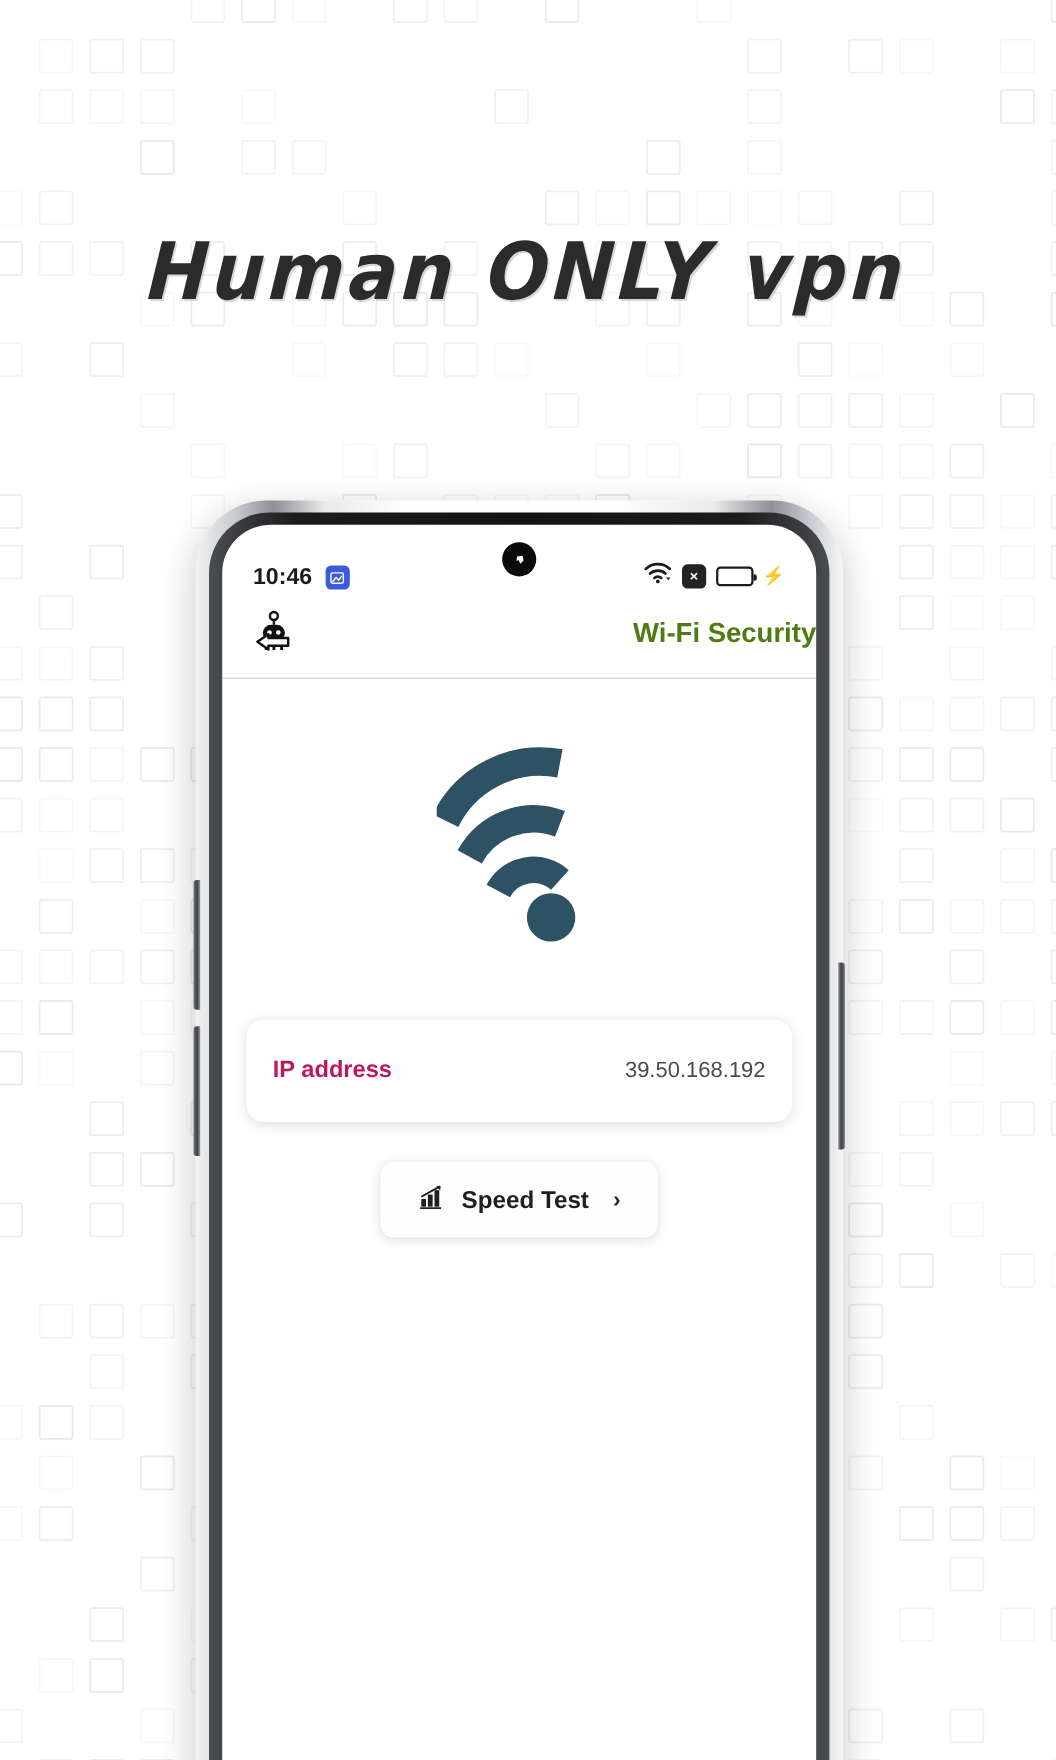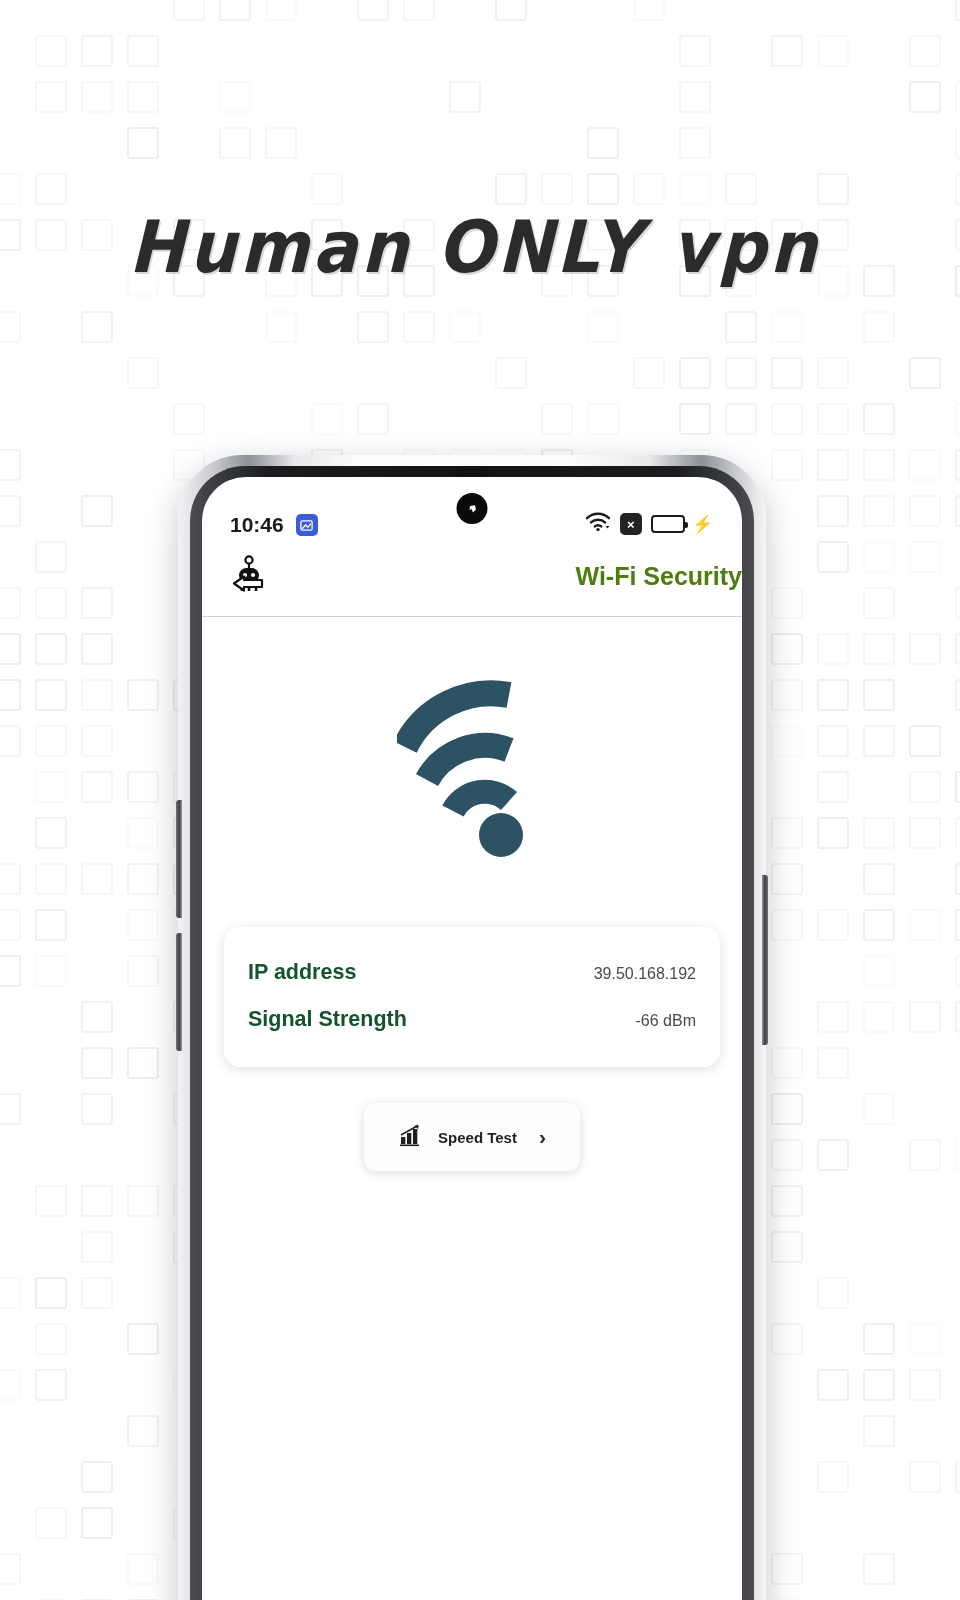--- a/index.html
+++ b/index.html
@@ -200,24 +200,24 @@
   }
   .info-row {
     display: flex;
     align-items: baseline;
     justify-content: space-between;
     padding: 11px 0;
   }
   .info-label {
     font-size: 21.5px;
     font-weight: 700;
-    color: #14532d;
+    color: #be185d;
   }
   .info-value {
-    font-size: 16px;
+    font-size: 20px;
     font-weight: 400;
     color: #4a4a4a;
   }
 
   
   .speed-wrap {
     display: flex;
     justify-content: center;
     margin-top: 36px;
   }
@@ -225,21 +225,21 @@
     background: #fdfdfd;
     border-radius: 12px;
     box-shadow: 0 2px 11px rgba(0,0,0,0.14);
     padding: 20px 34px;
     display: flex;
     align-items: center;
     gap: 16px;
     cursor: pointer;
   }
   .speed-label {
-    font-size: 15px;
+    font-size: 22px;
     font-weight: 700;
     color: #1f1f1f;
   }
   .chev {
     font-size: 21px;
     color: #2a2a2a;
     font-weight: 600;
     margin-left: 6px;
   }
 </style>
@@ -735,24 +735,20 @@
           <circle cx="104" cy="162" r="22" fill="#2d5264"></circle>
         </svg>
       </span>
     </div>
 
     <div class="info-card">
       <div class="info-row">
         <span class="info-label">IP address</span>
         <span class="info-value">39.50.168.192</span>
       </div>
-      <div class="info-row">
-        <span class="info-label">Signal Strength</span>
-        <span class="info-value">-66 dBm</span>
-      </div>
     </div>
 
     <div class="speed-wrap">
       <div class="speed-btn">
         <span>
           <svg width="24" height="24" viewBox="0 0 24 24">
             <rect x="3" y="14" width="4.3" height="7" fill="#1f1f1f"></rect>
             <rect x="9" y="10" width="4.3" height="11" fill="#1f1f1f"></rect>
             <rect x="15" y="6" width="4.3" height="15" fill="#1f1f1f"></rect>
             <path d="M3 12 L20 2.5" stroke="#1f1f1f" stroke-width="1.7" fill="none"></path>

